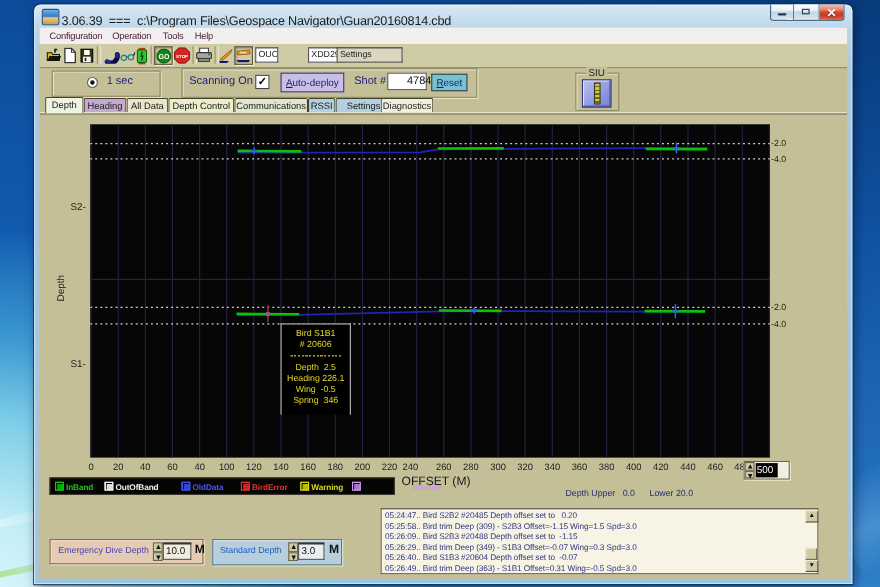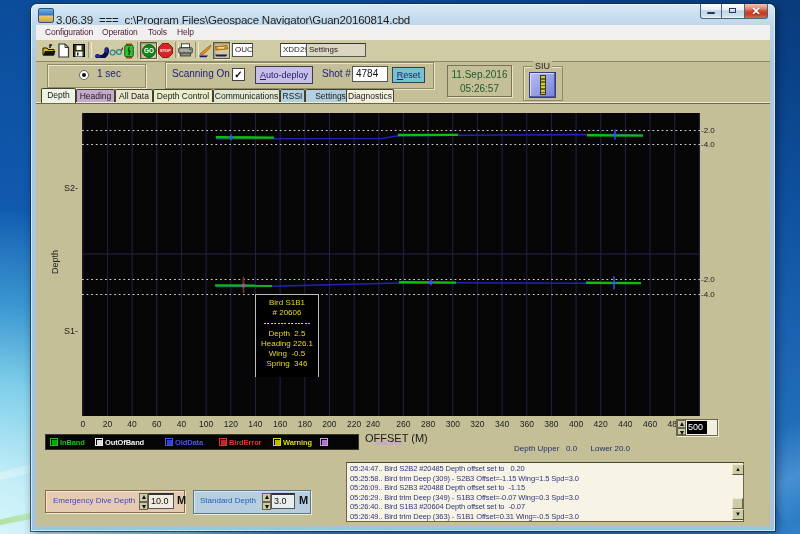--- a/index.html
+++ b/index.html
@@ -189,25 +189,23 @@
     <div class="etched" style="left:11px;top:39px;width:97px;height:22px;"></div>
     <div class="abs" style="left:43px;top:45px;width:10px;height:10px;border-radius:50%;background:#fff;border:1px solid #666;box-sizing:border-box;"></div>
     <div class="abs" style="left:46px;top:48px;width:4px;height:4px;border-radius:50%;background:#111;"></div>
     <div class="abs navy" style="left:61px;top:43px;font-size:10px;">1 sec</div>
 
     <div class="etched" style="left:129px;top:37px;width:267px;height:25px;"></div>
     <div class="abs navy" style="left:136px;top:43px;font-size:10px;">Scanning On</div>
     <div class="abs" style="left:196px;top:43px;width:11px;height:11px;background:#fff;border:1px solid #444;font-size:10px;line-height:11px;text-align:center;color:#000;font-weight:bold;">✓</div>
     <div class="btn" style="left:219px;top:41px;width:58px;height:18px;background:#c8bfe6;line-height:16px;"><u>A</u>uto-deploy</div>
     <div class="abs navy" style="left:286px;top:43px;font-size:10px;">Shot #</div>
-    <div class="abs" style="left:316px;top:41px;width:36px;height:16px;background:#fff;border:1px solid #555;box-sizing:border-box;font-size:10px;color:#111;line-height:14px;padding-left:3px;">4784</div>
+    <div class="abs" style="left:316px;top:41px;width:36px;height:16px;background:#fff;border:1px solid #555;box-sizing:border-box;font-size:10px;color:#111;line-height:14px;padding-left:17px;">4784</div>
     <div class="btn" style="left:356px;top:42px;width:33px;height:16px;background:#74c4ce;line-height:14px;"><u>R</u>eset</div>
 
-    <div class="abs" style="left:411px;top:40px;width:65px;height:32px;border:1px solid #77735a;box-shadow:1px 1px 0 #e9e6c8;
-         color:#1c5a30;font-size:10px;text-align:center;line-height:14px;padding-top:2px;box-sizing:border-box;">11.Sep.2016<br>05:26:57</div>
 
     <div class="abs" style="left:487px;top:41px;width:38px;height:33px;border:1px solid #8e8a66;box-shadow:inset 1px 1px 0 #e9e6c8;"></div>
     <div class="abs" style="left:497px;top:36px;font-size:9px;color:#222;background:#c4bf97;padding:0 2px;">SIU</div>
     <div class="abs" style="left:493px;top:47px;width:25px;height:24px;background:linear-gradient(135deg,#b8c0f2,#7880d8);border:1px solid #3a3a80;box-shadow:inset -1px -1px 0 #5058b0, inset 1px 1px 0 #d8dcfa;"></div>
     <div class="abs" style="left:503.5px;top:50px;width:4px;height:18px;background:repeating-linear-gradient(180deg,#d8c830 0 2px,#6a6a18 2px 3.5px);border:1px solid #383820;"></div>
 
     <div class="tab" style="left:5px;top:63px;height:15px;width:35px;background:#eef4e4;z-index:3;">Depth</div>
     <div class="tab" style="left:40px;width:39px;background:#c6aacd;">Heading</div>
     <div class="tab" style="left:79px;width:38px;background:#e9e5ca;">All Data</div>
     <div class="tab" style="left:117px;width:60px;background:#eaeecb;">Depth Control</div>

